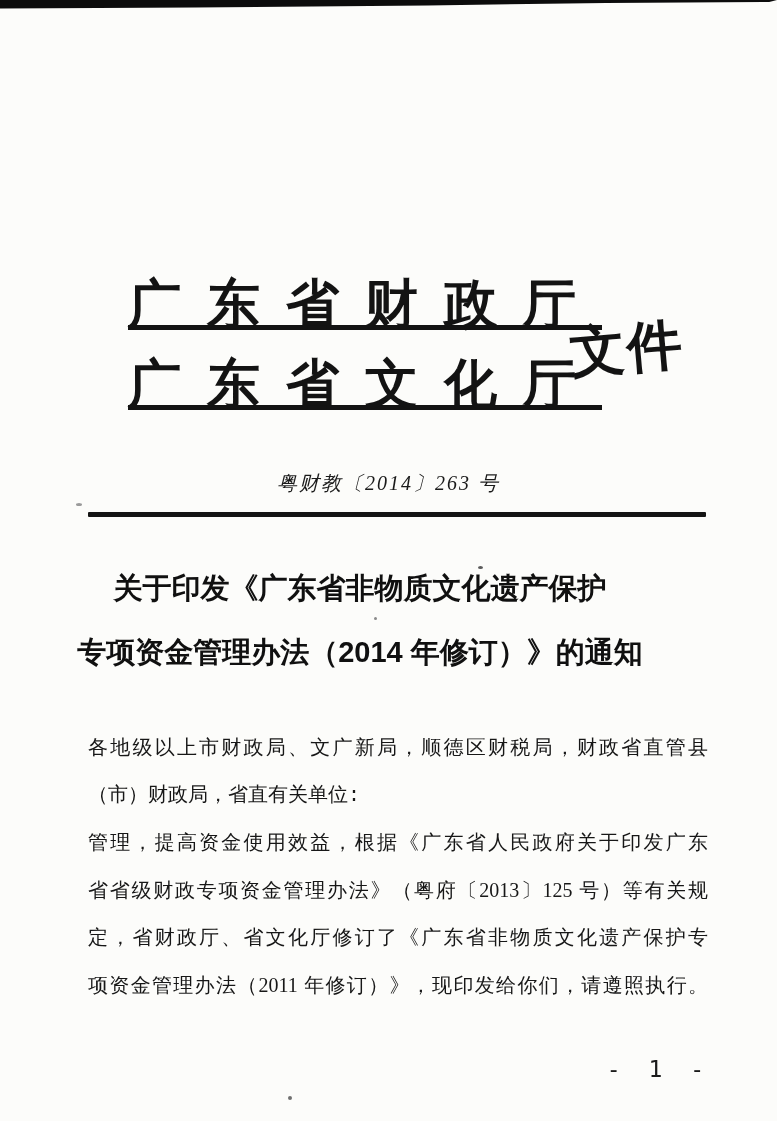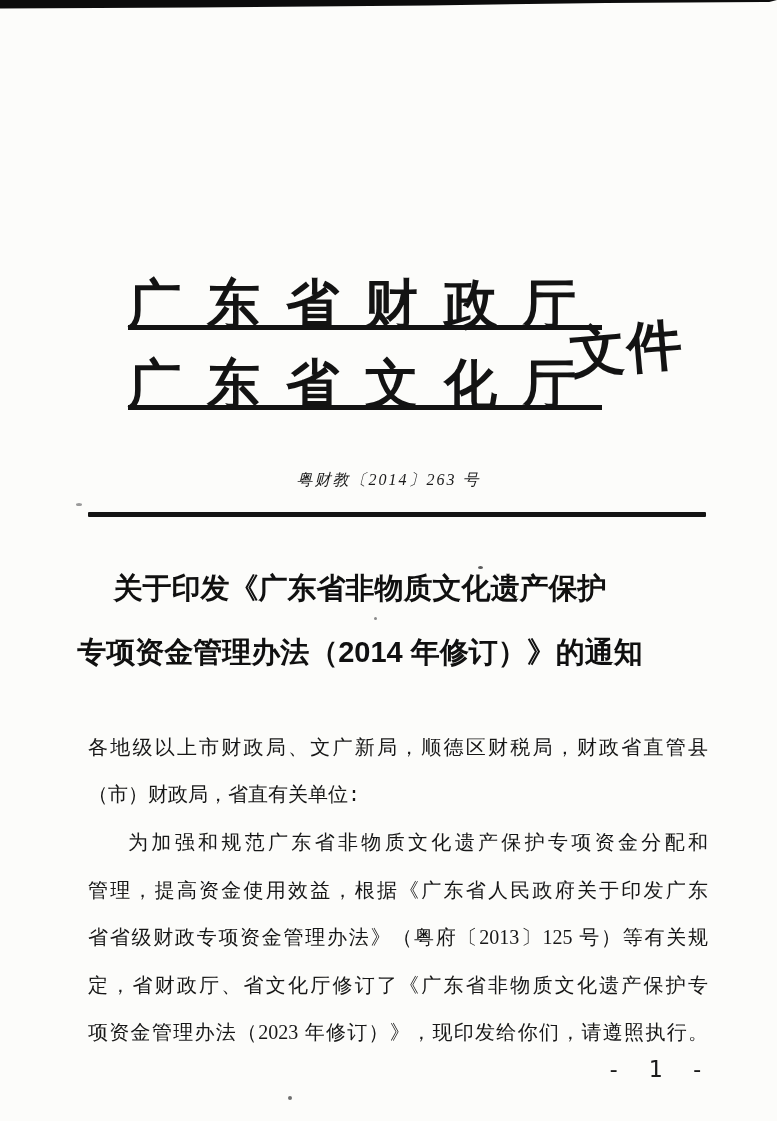--- a/index.html
+++ b/index.html
@@ -50,21 +50,21 @@
     transform: rotate(-5deg);
     color: #131313;
   }
 
   
   .doc-number {
     position: absolute;
     left: 0; top: 470px;
     width: 777px;
     text-align: center;
-    font-size: 16px;
+    font-size: 20px;
     letter-spacing: 2px;
     font-style: italic;
     color: #1a1a1a;
   }
 
   
   .header-rule {
     position: absolute;
     left: 88px; top: 512px;
     width: 618px; height: 5px;
@@ -139,25 +139,24 @@
   <div class="header-rule"></div>
 
   <h1 class="doc-title">
     <span class="title-line">关于印发《广东省非物质文化遗产保护</span>
     <span class="title-line">专项资金管理办法（2014 年修订）》的通知</span>
   </h1>
 
   <div class="doc-body">
     <div class="line">各地级以上市财政局、文广新局，顺德区财税局，财政省直管县</div>
     <div class="line short">（市）财政局，省直有关单位:</div>
-    <div class="line indent">为加强和规范广东省非物质文化遗产保护专项资金分配和</div>
     <div class="line">管理，提高资金使用效益，根据《广东省人民政府关于印发广东</div>
     <div class="line">省省级财政专项资金管理办法》（粤府〔2013〕125 号）等有关规</div>
     <div class="line">定，省财政厅、省文化厅修订了《广东省非物质文化遗产保护专</div>
-    <div class="line">项资金管理办法（2023 年修订）》，现印发给你们，请遵照执行。</div>
+    <div class="line">项资金管理办法（2011 年修订）》，现印发给你们，请遵照执行。</div>
   </div>
 
   <div class="page-number">- 1 -</div>
 
   <div class="speck s1"></div>
   <div class="speck s2"></div>
   <div class="speck s3"></div>
   <div class="speck s4"></div>
 
 </div>

